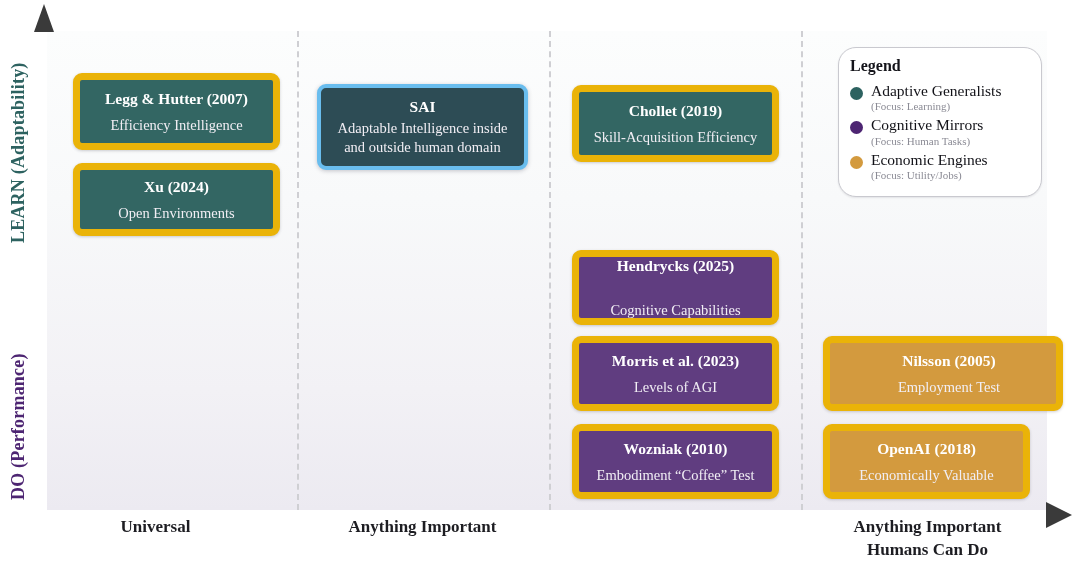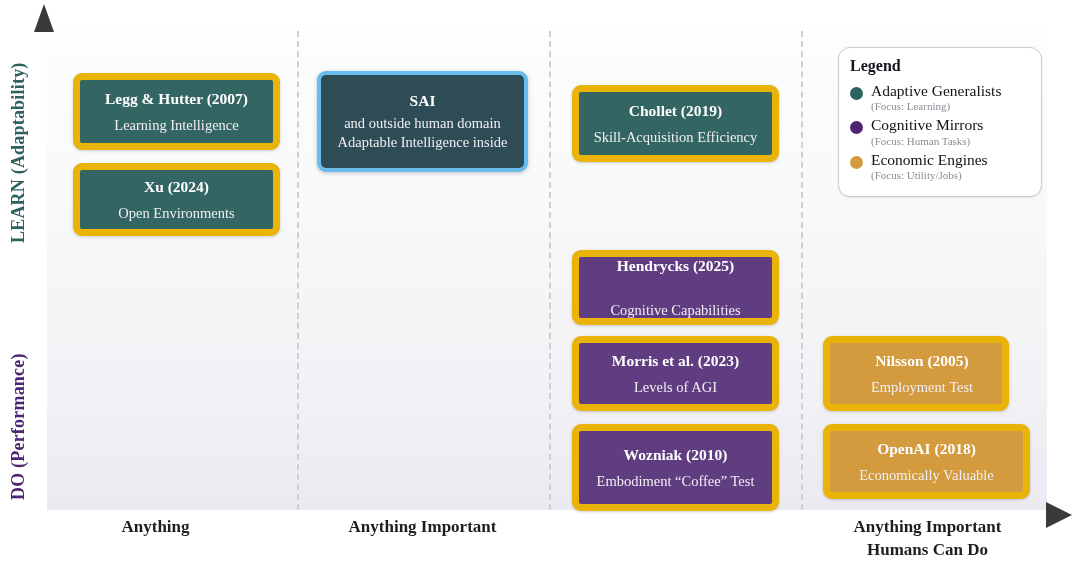--- a/index.html
+++ b/index.html
@@ -131,21 +131,21 @@
   .card.sai .card-sub { line-height: 1.3; }
 
   
   #legend {
     position: absolute;
     left: 838px;
     top: 47px;
     width: 204px;
     background: #ffffff;
     border: 1px solid #c9c9cf;
-    border-radius: 12px;
+    border-radius: 18px;
     padding: 9px 11px 11px 11px;
     box-sizing: border-box;
     box-shadow: 0 1px 2px rgba(40,40,60,0.10);
   }
   #legend-title {
     font-weight: bold;
     font-size: 16px;
     color: #14141a;
     margin-bottom: 7px;
   }
@@ -184,66 +184,66 @@
   <div class="col-divider" style="left:297px;"></div>
   <div class="col-divider" style="left:549px;"></div>
   <div class="col-divider" style="left:801px;"></div>
 
   <div id="y-axis-arrow"></div>
   <div id="x-axis-arrow"></div>
 
   <div class="y-axis-label" id="y-label-learn">LEARN (Adaptability)</div>
   <div class="y-axis-label" id="y-label-do">DO (Performance)</div>
 
-  <div class="x-tick" style="left:73px; width:165px;">Anything</div>
+  <div class="x-tick" style="left:73px; width:165px;">Universal</div>
   <div class="x-tick" style="left:315px; width:215px;">Anything Important</div>
   <div class="x-tick" style="left:568px; width:215px;">
   </div>
   <div class="x-tick" style="left:820px; width:215px;">
     <div>Anything Important</div>
     <div>Humans Can Do</div>
   </div>
 
   <div class="card teal" style="left:73px; top:73px; width:207px; height:77px;">
     <div class="card-title">Legg &amp; Hutter (2007)</div>
-    <div class="card-sub">Learning Intelligence</div>
+    <div class="card-sub">Efficiency Intelligence</div>
   </div>
 
   <div class="card teal" style="left:73px; top:163px; width:207px; height:73px;justify-content:center;">
     <div class="card-title">Xu (2024)</div>
     <div class="card-sub">Open Environments</div>
   </div>
 
-  <div class="card sai" style="left:317px; top:71px; width:211px; height:101px;">
+  <div class="card sai" style="left:317px; top:84px; width:211px; height:86px;">
     <div class="card-title">SAI</div>
+    <div class="card-sub">Adaptable Intelligence inside</div>
     <div class="card-sub">and outside human domain</div>
-    <div class="card-sub">Adaptable Intelligence inside</div>
   </div>
 
   <div class="card teal" style="left:572px; top:85px; width:207px; height:77px;">
     <div class="card-title">Chollet (2019)</div>
     <div class="card-sub">Skill-Acquisition Efficiency</div>
   </div>
 
   <div class="card purple" style="left:572px; top:250px; width:207px; height:75px;gap:19px;">
     <div class="card-title">Hendrycks (2025)</div>
     <div class="card-sub">Cognitive Capabilities</div>
   </div>
 
   <div class="card purple" style="left:572px; top:336px; width:207px; height:75px;">
     <div class="card-title">Morris et al. (2023)</div>
     <div class="card-sub">Levels of AGI</div>
   </div>
 
-  <div class="card purple" style="left:572px; top:424px; width:207px; height:87px;align-items:center;">
+  <div class="card purple" style="left:572px; top:424px; width:207px; height:75px;align-items:center;">
     <div class="card-title">Wozniak (2010)</div>
     <div class="card-sub">Embodiment “Coffee” Test</div>
   </div>
 
-  <div class="card gold" style="left:823px; top:336px; width:186px; height:75px;padding-left:20px;">
+  <div class="card gold" style="left:823px; top:336px; width:240px; height:75px;padding-left:20px;">
     <div class="card-title">Nilsson (2005)</div>
     <div class="card-sub">Employment Test</div>
   </div>
 
   <div class="card gold" style="left:823px; top:424px; width:207px; height:75px;">
     <div class="card-title">OpenAI (2018)</div>
     <div class="card-sub">Economically Valuable</div>
   </div>
 
   <div id="legend">

